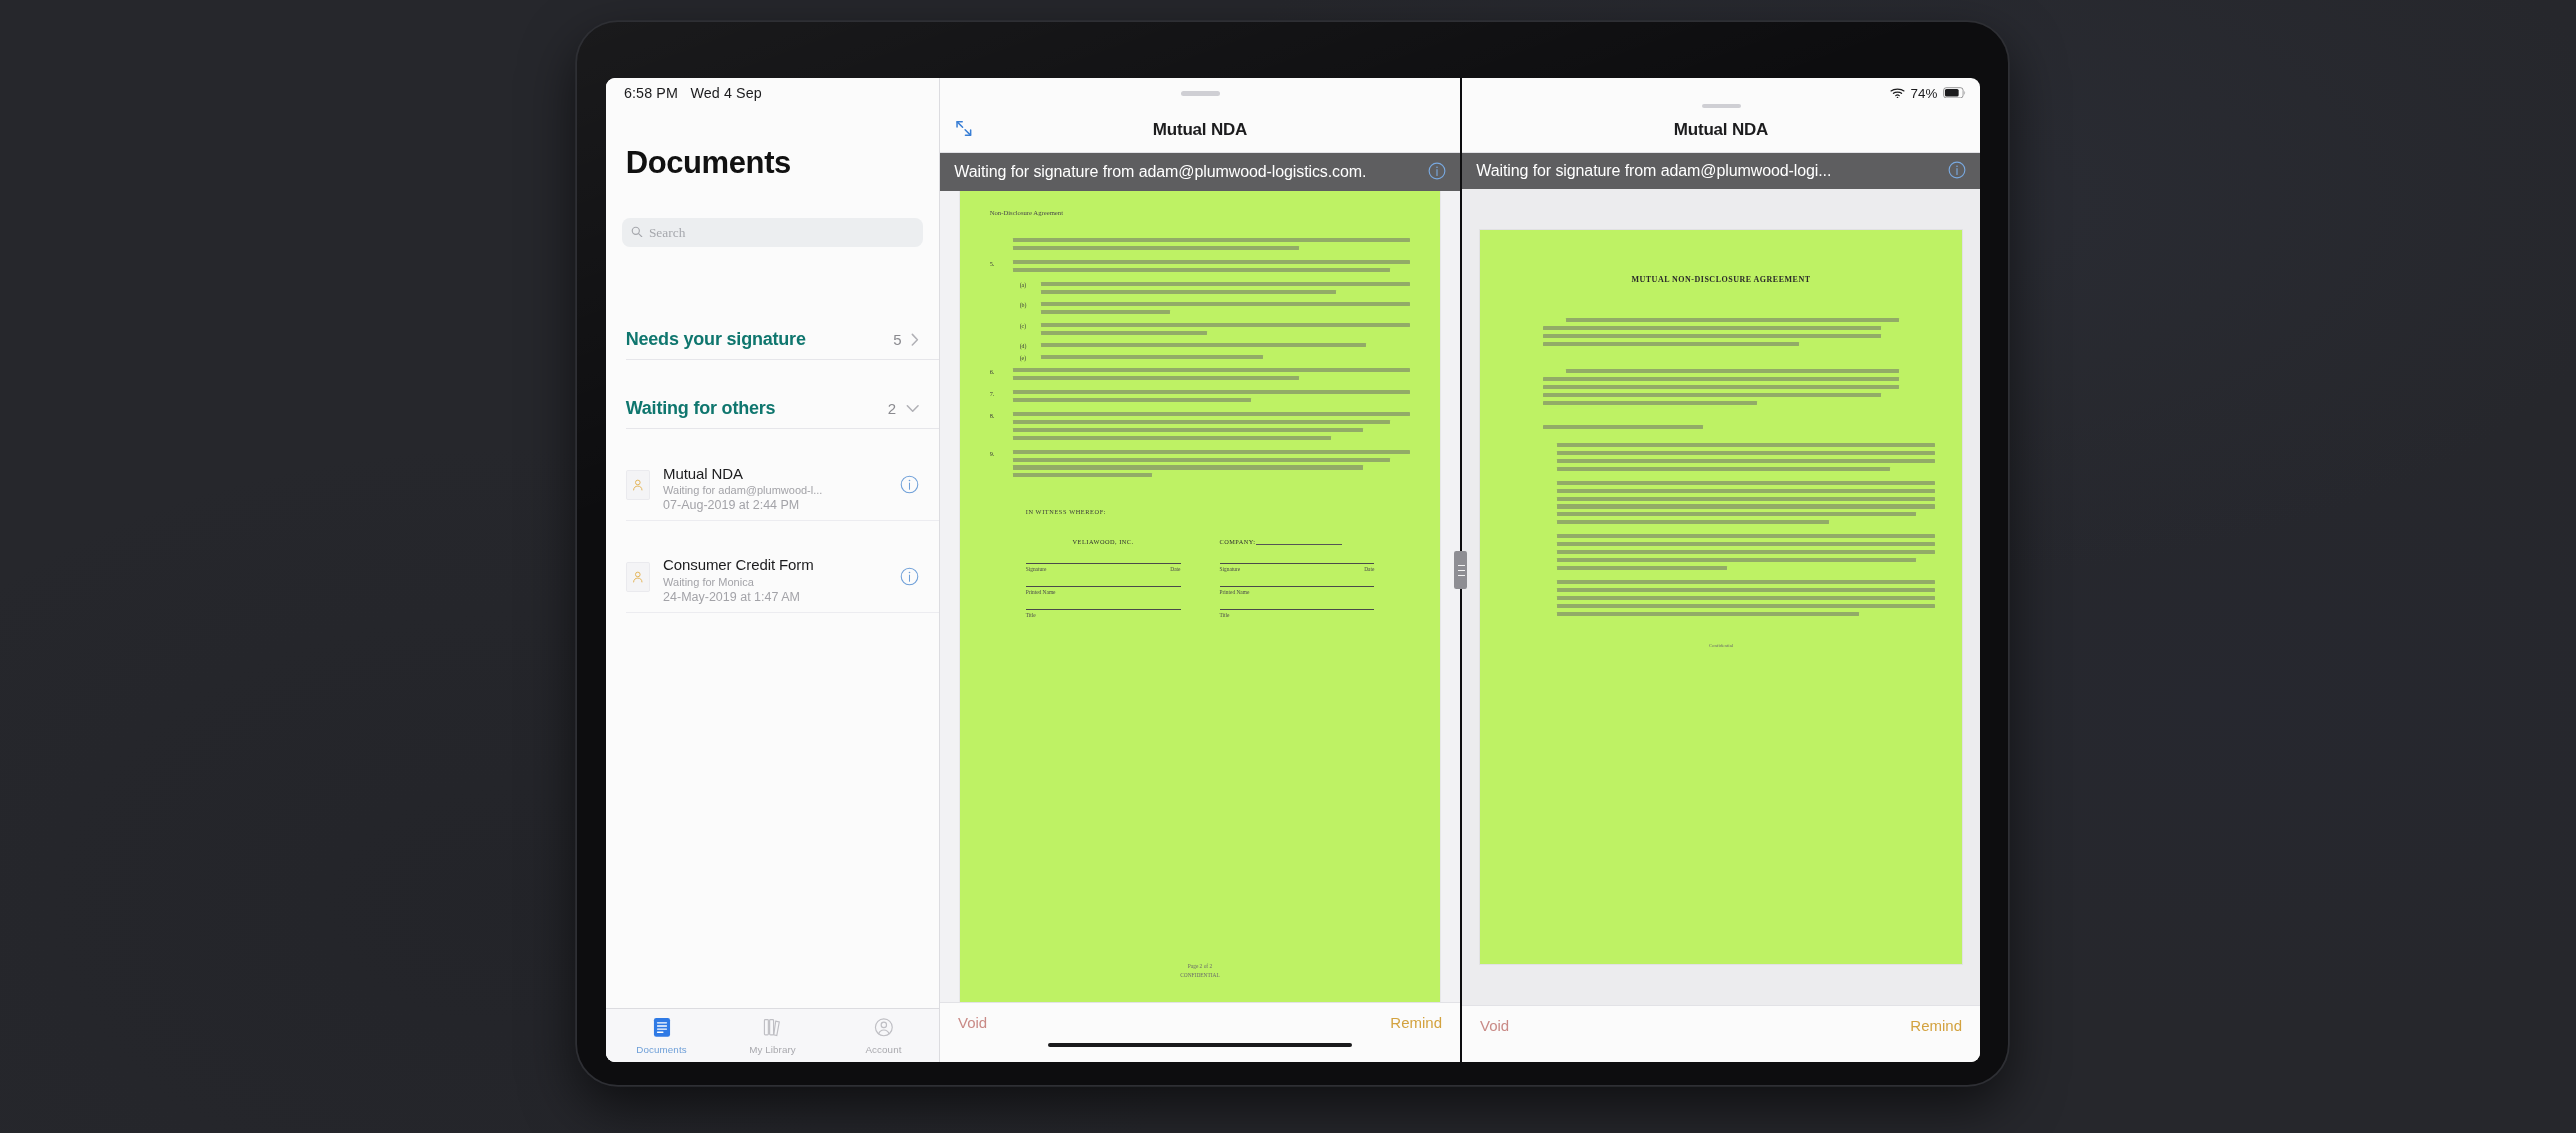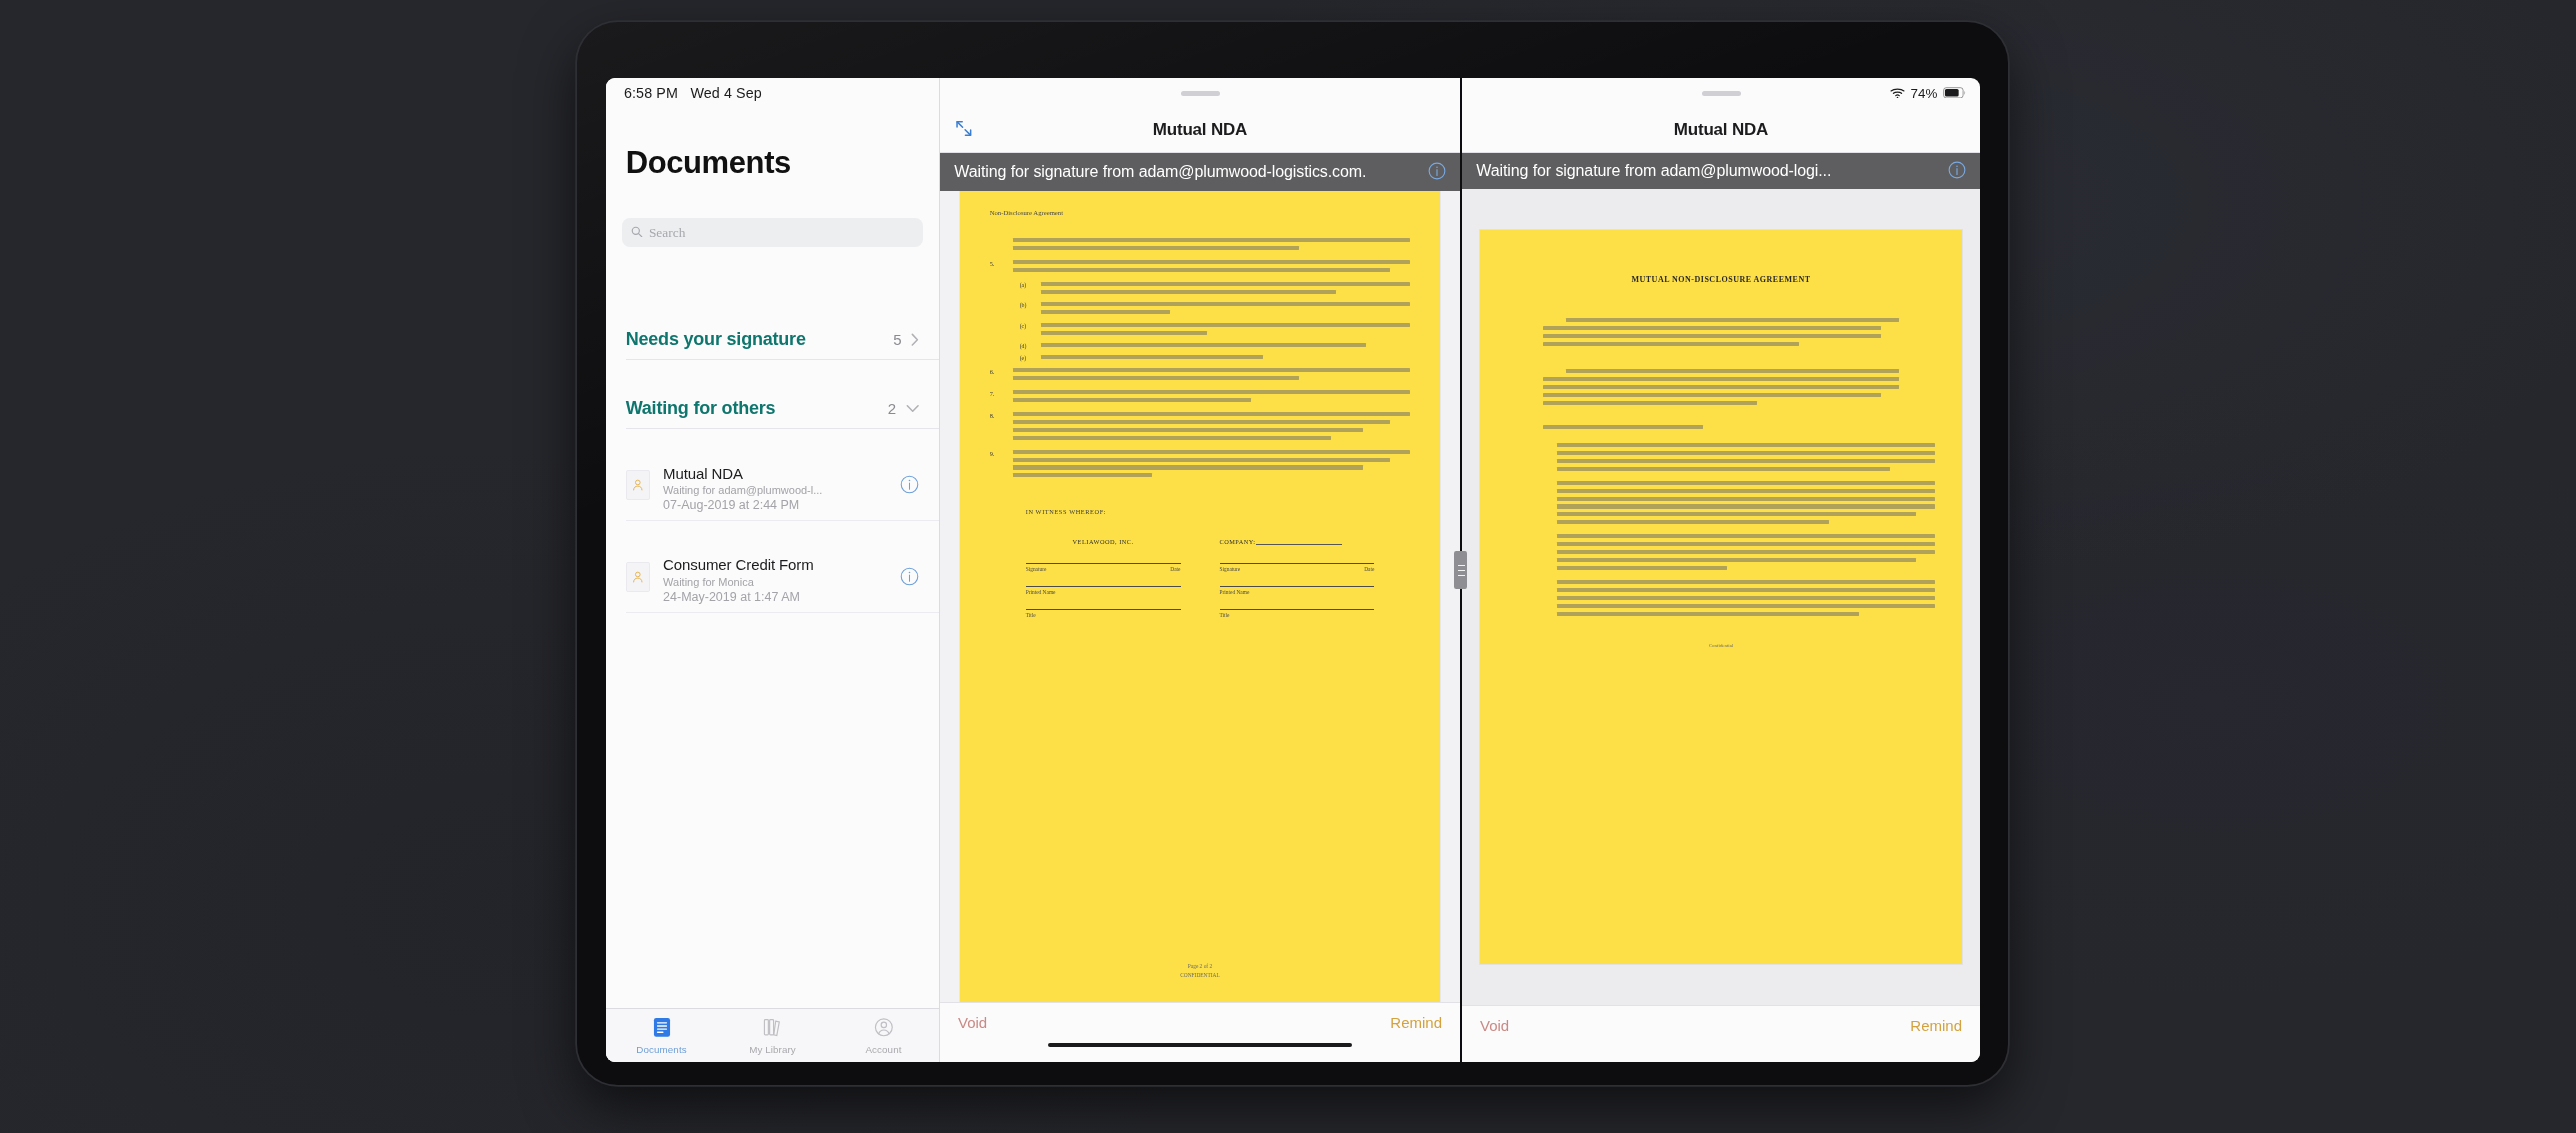--- a/index.html
+++ b/index.html
@@ -114,35 +114,35 @@
   .banner {
     background:#5e5e60; color:#fff; display:flex; align-items:center;
     padding:0 14.3px; gap:9px;
   }
   #dp-banner { height:38px; }
   .banner-text { font-size:16px; letter-spacing:-0.1px; white-space:nowrap; overflow:hidden; text-overflow:ellipsis; flex:1 1 auto; }
   .banner-info { flex:0 0 auto; }
 
   #dp-scroll { flex:1 1 auto; position:relative; background:#f2f2f4; overflow:hidden; }
   .page {
-    position:absolute; background:#fde047;
+    position:absolute; background:#bef264;
     box-shadow:0 0 0 0.9px rgba(0,0,0,.05);
     padding-left:40px;
   }
   #dp-page { left:19.7px; right:19.7px; top:0; bottom:0; }
 
   #dp-actions { height:41px; display:flex; align-items:center; padding:0 18px; border-top:0.9px solid #e2e2e6; background:#fbfbfb; }
   .void-btn { color:#c98a86; font-size:15px; }
   .remind-btn { margin-left:auto; color:#d3a23f; font-size:15px; }
   #dp-home { height:19.7px; display:flex; align-items:flex-start; justify-content:center; background:#fbfbfb; }
   .home-ind { width:304px; height:4.5px; border-radius:2.7px; background:#1a1a1c; }
 
   
   #appB { position:relative; flex:1 1 auto; height:100%; background:#fbfbfb; display:flex; flex-direction:column; border-left:2.7px solid #0d0d0f; }
-  #b-status { height:30px; display:flex; align-items:center; justify-content:center; position:relative; }
+  #b-status { height:30px; display:flex; align-items:flex-end; justify-content:center; position:relative; }
   #b-right { position:absolute; right:14.3px; top:50%; transform:translateY(-50%); display:flex; align-items:center; gap:5.4px; }
   #b-batt-txt { font-size:13.4px; color:#1c1c1e; font-weight:500; }
   #b-nav { height:45px; display:flex; align-items:center; justify-content:center; border-bottom:0.9px solid #e2e2e6; }
   #b-title { font-size:17px; font-weight:600; color:#1c1c1e; letter-spacing:-0.2px; }
   #b-banner { height:36px; }
   #b-scroll { flex:1 1 auto; position:relative; background:#ececee; overflow:hidden; }
   #b-page { left:18px; right:18px; top:41px; bottom:41px; }
   #b-actions { height:39px; display:flex; align-items:center; padding:0 18px; border-top:0.9px solid #e2e2e6; background:#fbfbfb; }
   #b-home { height:18px; background:#fbfbfb; }
 

